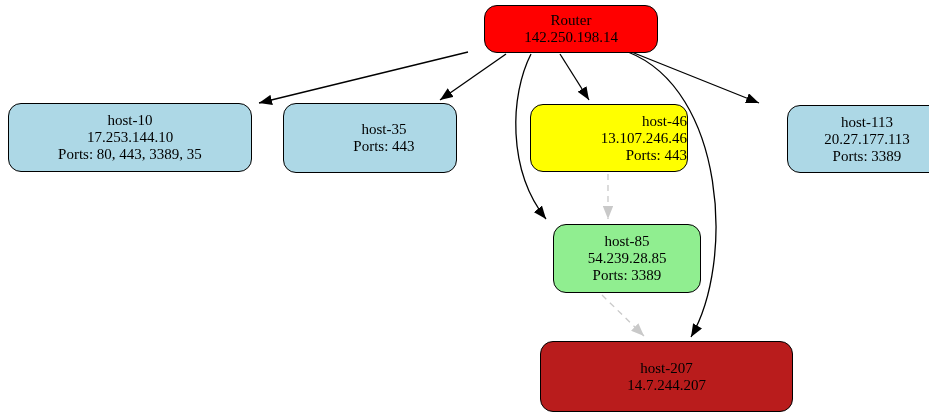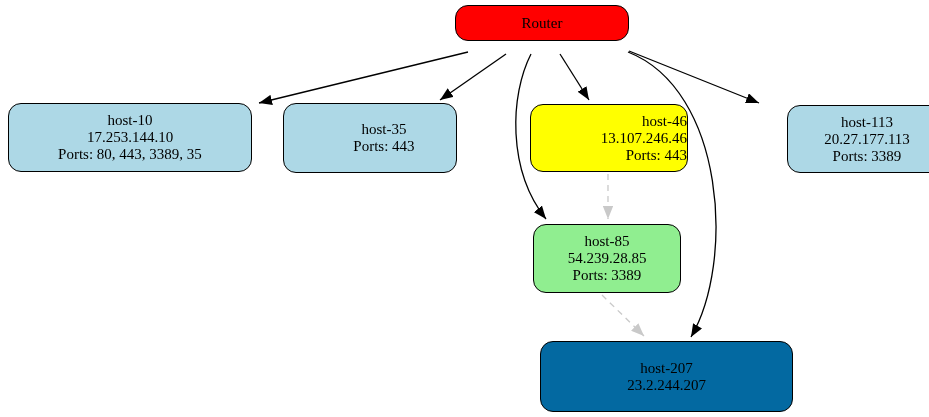--- a/index.html
+++ b/index.html
@@ -25,26 +25,26 @@
     justify-content: center;
     border: 1.6px solid #000000;
     border-radius: 13px;
     text-align: center;
     font-size: 15px;
     line-height: 17px;
     color: #000000;
     z-index: 2;
   }
   .node span { display: block; white-space: nowrap; }
-  #n-router  { left: 455px; top: 5px;   width: 174px; height: 36px; text-align: right; }
+  #n-router  { left: 484px; top: 5px;   width: 174px; height: 48px; text-align: right; }
   #n-host10  { left: 8px;   top: 103px; width: 244px; height: 69px; }
   #n-host35  { left: 283px; top: 103px; width: 174px; height: 70px; padding-left: 28px; }
   #n-host46  { left: 530px; top: 104px; width: 158px; height: 68px; }
   #n-host113 { left: 763px; top: 105px; width: 160px; height: 68px; }
-  #n-host85  { left: 533px; top: 224px; width: 148px; height: 69px; }
+  #n-host85  { left: 553px; top: 224px; width: 148px; height: 69px; }
   #n-host207 { left: 540px; top: 341px; width: 253px; height: 71px; }
   .edge-solid  { fill: none; stroke: #000000; stroke-width: 1.3; }
   .edge-dashed { fill: none; stroke: #c9c9c9; stroke-width: 1.3; stroke-dasharray: 6 5; }
 </style>
 </head>
 <body>
 
 <div class="stage">
 
   <svg class="edge-layer" viewBox="0 0 929 417" xmlns="http://www.w3.org/2000/svg">
@@ -62,20 +62,21 @@
     <path class="edge-solid" d="M560,54 L589,100" marker-end="url(#arrow-black)"></path>
     <path class="edge-solid" d="M629,51 L759,103" marker-end="url(#arrow-black)"></path>
     <path class="edge-solid" d="M531,54 C510,95 507,170 546,219" marker-end="url(#arrow-black)"></path>
     <path class="edge-solid" d="M628,52 C725,90 735,262 691,337" marker-end="url(#arrow-black)"></path>
     <path class="edge-dashed" d="M608,174 L608,219" marker-end="url(#arrow-gray)"></path>
     <path class="edge-dashed" d="M602,295 L644,336" marker-end="url(#arrow-gray)"></path>
   </svg>
 
   <div class="node" id="n-router" style="background-color: rgb(255, 0, 0);">
     <span>Router</span>
+    <span>142.250.198.14</span>
   </div>
 
   <div class="node" id="n-host10" style="background-color: rgb(173, 216, 230);">
     <span>host-10</span>
     <span>17.253.144.10</span>
     <span>Ports: 80, 443, 3389, 35</span>
   </div>
 
   <div class="node" id="n-host35" style="background-color: rgb(173, 216, 230);">
     <span>host-35</span>
@@ -93,18 +94,18 @@
     <span>20.27.177.113</span>
     <span>Ports: 3389</span>
   </div>
 
   <div class="node" id="n-host85" style="background-color: rgb(144, 238, 144);">
     <span>host-85</span>
     <span>54.239.28.85</span>
     <span>Ports: 3389</span>
   </div>
 
-  <div class="node" id="n-host207" style="background-color: #0369a1;">
+  <div class="node" id="n-host207" style="background-color: #b91c1c;">
     <span>host-207</span>
-    <span>23.2.244.207</span>
+    <span>14.7.244.207</span>
   </div>
 
 </div>
 
 </body></html>

